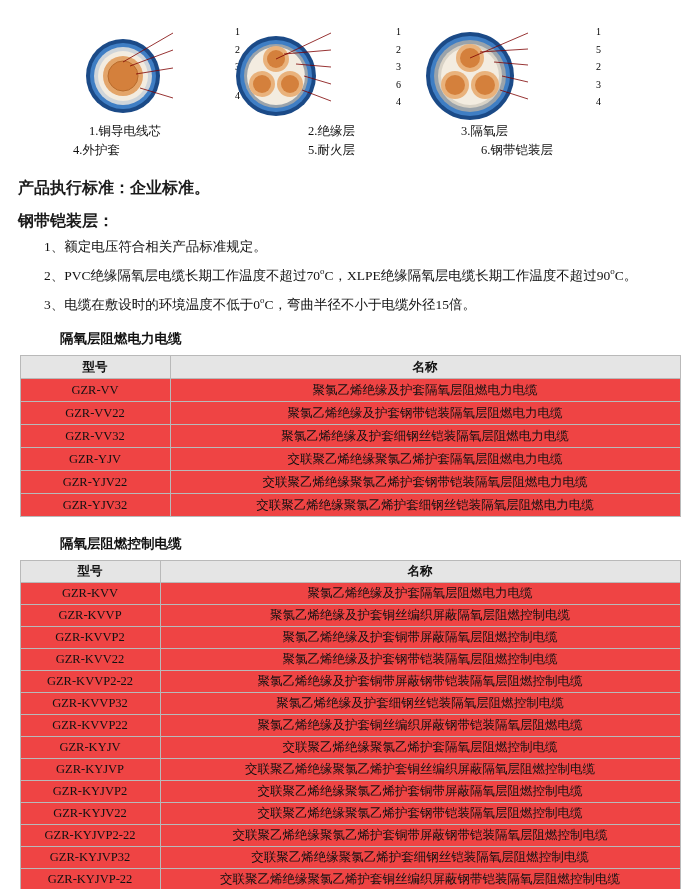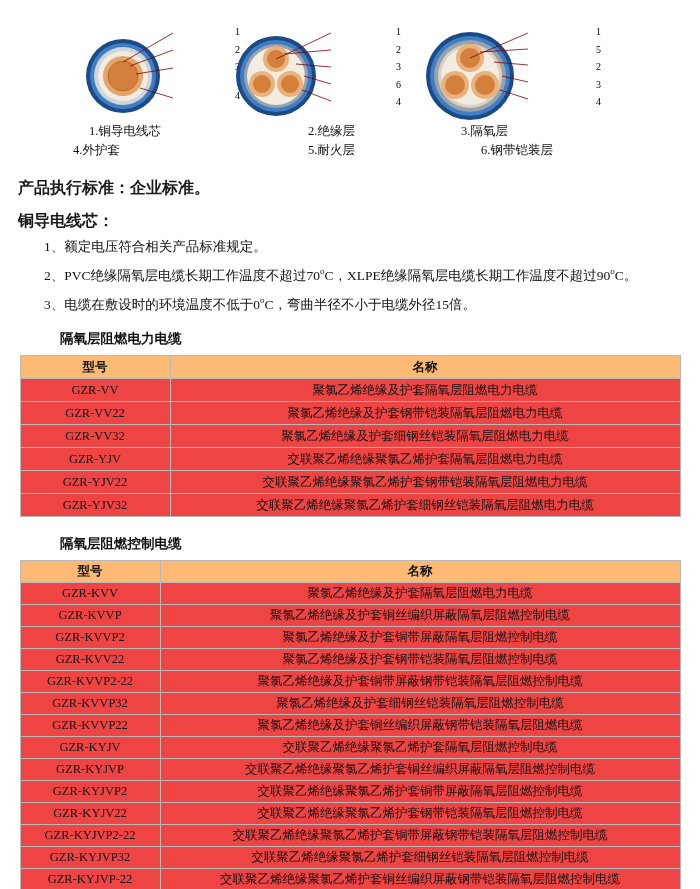--- a/index.html
+++ b/index.html
@@ -87,21 +87,21 @@
     margin: 0 auto;
   }
   table.spec th, table.spec td {
     border: 1px solid #b9b9b9;
     text-align: center;
     font-size: 12.5px;
     color: #111;
     padding: 0;
   }
   table.spec th {
-    background: #fdba74;
+    background: #e5e5e5;
     font-weight: bold;
     height: 22px;
   }
   table.spec td {
     height: 22px;
     background: #ef4444;
   }
   table.spec col.c1 { width: 150px; }
   table.spec col.c2 { width: 510px; }
 
@@ -215,21 +215,21 @@
     <div class="legend" style="left:290px; top:137px;">5.耐火层</div>
     <div class="legend" style="left:443px; top:118px;">3.隔氧层</div>
     <div class="legend" style="left:443px; top:137px;margin-left:20px;">6.钢带铠装层</div>
   </div>
 
   <div style="margin-top:14px;">
     <div class="h-section"><span>产品执行标准</span><span class="normal">：企业标准。</span></div>
   </div>
 
   <div style="margin-top:12px;">
-    <div class="h-section">铜导电线芯：</div>
+    <div class="h-section">钢带铠装层：</div>
     <div class="para">1、额定电压符合相关产品标准规定。</div>
     <div class="para"><span>2、PVC绝缘隔氧层电缆长期工作温度不超过70</span><sup class="deg">o</sup><span>C，XLPE绝缘隔氧层电缆长期工作温度不超过90</span><sup class="deg">o</sup><span>C。</span></div>
     <div class="para"><span>3、电缆在敷设时的环境温度不低于0</span><sup class="deg">o</sup><span>C，弯曲半径不小于电缆外径15倍。</span></div>
   </div>
 
   <div class="table-title">隔氧层阻燃电力电缆</div>
   <table class="spec t1">
     <colgroup>
         <col class="c1">
         <col class="c2">

